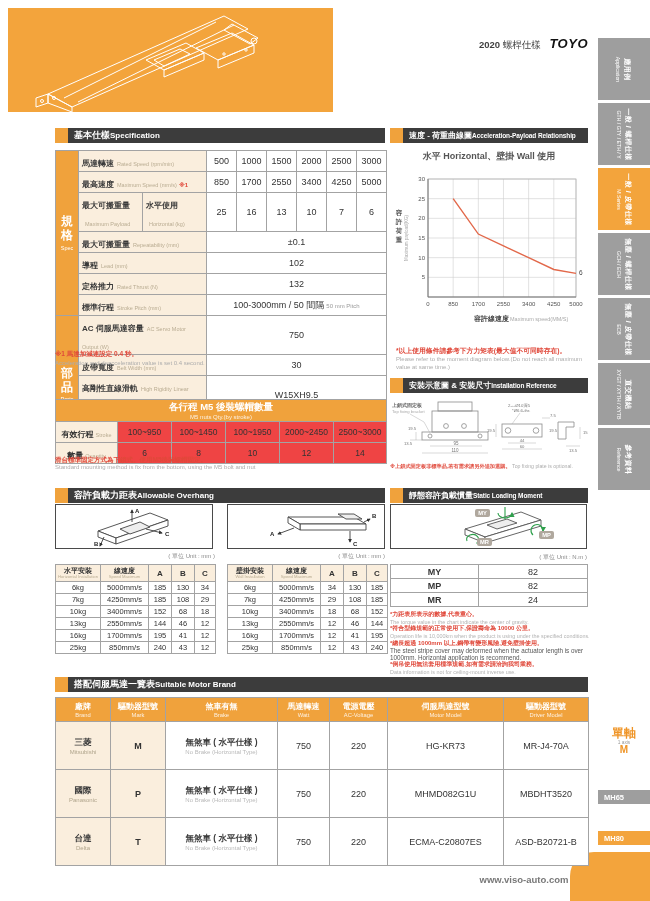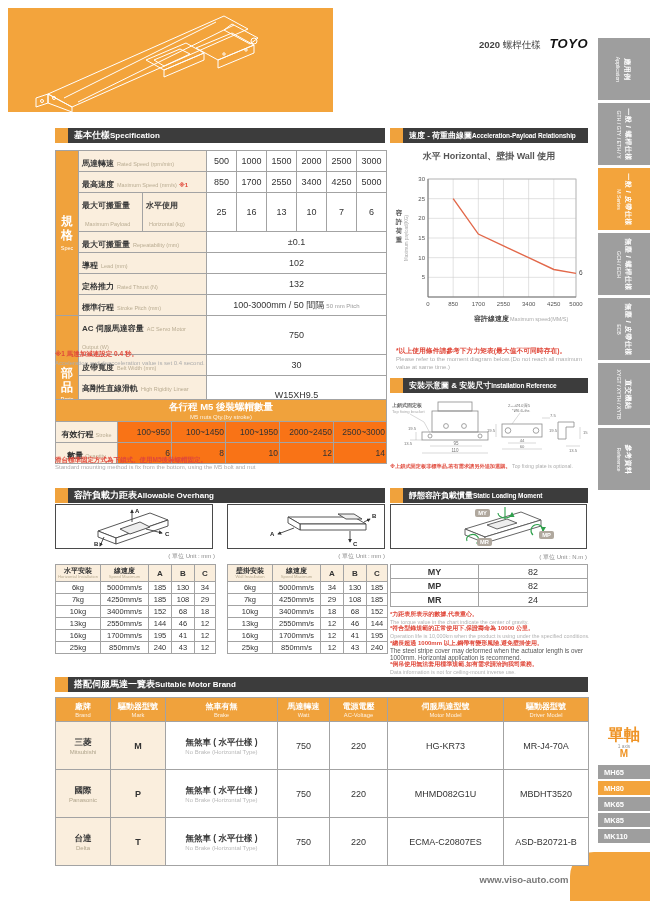--- a/index.html
+++ b/index.html
@@ -15,25 +15,25 @@
   .phone{position:absolute;top:70px;left:340px;width:248px;text-align:right;font-size:14.5px;color:#7c7c7c;}
 
   
   #side-tabs{position:absolute;left:598px;top:38px;width:52px;display:flex;flex-direction:column;gap:3px;}
   .side-tab{height:62px;background:#9e9e9e;display:flex;align-items:center;justify-content:center;overflow:hidden;cursor:pointer;}
   .side-tab.active{background:#f3a43c;}
   .side-tab .rot{transform:rotate(90deg);white-space:nowrap;text-align:center;color:#fff;}
   .side-tab .tzh{font-size:7px;font-weight:bold;letter-spacing:.5px;}
   .side-tab .ten{font-size:5.2px;margin-top:1px;}
   .axis-block{position:absolute;left:598px;top:727px;width:52px;text-align:center;line-height:1.05;}
-  .axis-zh{color:#ef9426;font-weight:bold;font-size:16px;}
+  .axis-zh{color:#ef9426;font-weight:bold;font-size:12px;}
   .axis-en{color:#9a9a9a;font-size:4.8px;}
   .axis-series{color:#ef9426;font-weight:bold;font-size:10px;}
   #model-tabs{position:absolute;left:598px;top:765px;width:52px;display:flex;flex-direction:column;gap:2px;}
-  .model-tab{height:14px;background:#9e9e9e;color:#fff;font-size:7.5px;font-weight:bold;display:flex;align-items:center;padding-left:6px;cursor:pointer;}
+  .model-tab{height:14px;background:#9e9e9e;color:#fff;font-size:7.5px;font-weight:bold;display:flex;align-items:center;padding-left:6px;cursor:pointer;margin-top:25px;}
   .model-tab.active{background:#f3a43c;}
   .corner{position:absolute;left:570px;top:852px;width:80px;height:49px;background:#f3a43c;border-top-left-radius:24px;}
   .site{position:absolute;left:468px;top:874px;width:112px;text-align:center;font-size:9.5px;font-weight:bold;color:#787878;cursor:pointer;}
 
   
   .sec-bar{position:absolute;height:15px;display:flex;}
   .sec-accent{width:13px;background:#f0a23c;}
   .sec-rest{flex:1;background:#3c3c3c;color:#fff;display:flex;align-items:center;padding-left:6px;overflow:hidden;}
   .sec-zh{font-size:9px;font-weight:bold;white-space:nowrap;}
   .sec-en{font-size:8px;font-weight:bold;white-space:nowrap;}
@@ -68,21 +68,21 @@
   .chart-notes .note-red{font-size:6.8px;}
 
   
   #screws-table{position:absolute;left:55px;top:399px;width:331px;}
   .sc-head{background:#f0a23c;color:#fff;text-align:center;height:22px;padding:1px;}
   .sc-head .zh{font-size:9.5px;font-weight:bold;}
   .sc-head .en{font-size:6px;color:rgba(255,255,255,.85);}
   .sc-lab{background:#faeedd;text-align:center;height:16px;}
   .sc-lab .zh{font-size:8px;font-weight:bold;}
   .sc-lab .en{font-size:5.5px;color:#b9ac92;margin-left:2px;}
-  .sc-val{background:#f97316;text-align:right;font-size:8.5px;height:16px;}
+  .sc-val{background:#ef4444;text-align:center;font-size:8.5px;height:16px;}
   .screws-note{position:absolute;left:55px;top:456px;width:330px;line-height:1.3;}
 
   
   .install-note{position:absolute;left:390px;top:463px;width:200px;font-size:5.2px;line-height:1.2;}
   .install-note .r{color:#e0483a;font-weight:bold;}
   .install-note .g{color:#adadad;}
 
   
   .o-box{position:absolute;top:504px;width:158px;height:45px;border:1.5px solid #4a4a4a;background:#fff;}
   .unit-line{position:absolute;font-size:6px;color:#8a8a8a;text-align:right;}

